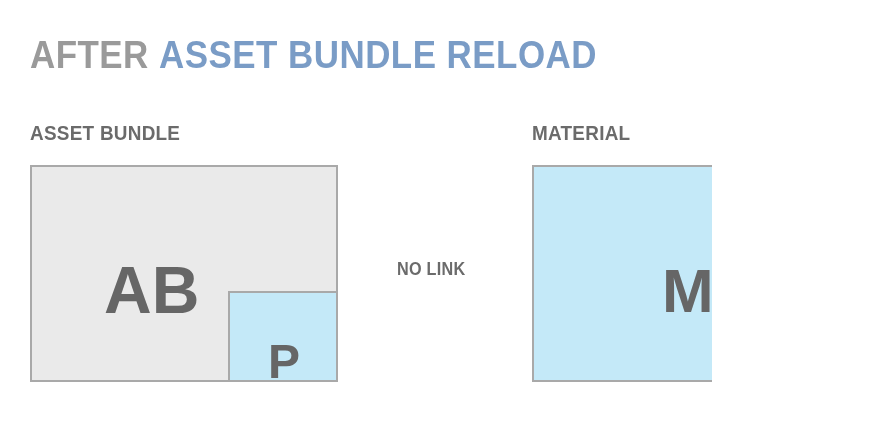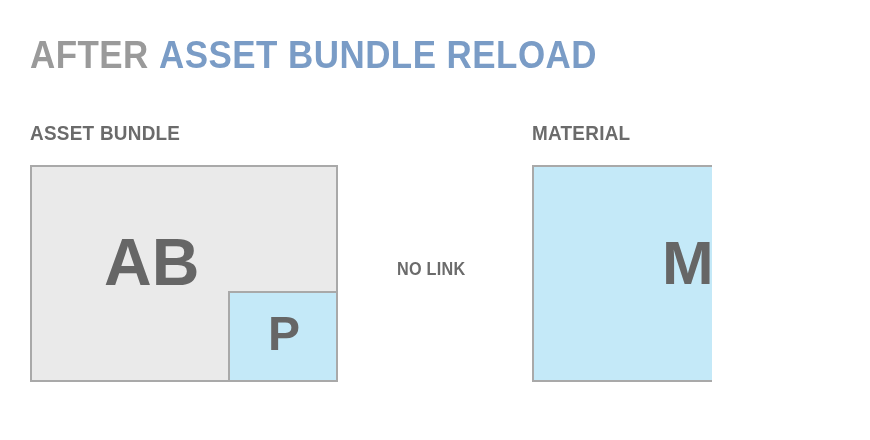--- a/index.html
+++ b/index.html
@@ -78,20 +78,21 @@
     height: 217px;
     background: #c4e9f8;
   }
 
   .box-letter {
     position: absolute;
     font-weight: bold;
     color: #666666;
     line-height: 1;
     white-space: nowrap;
+    margin-top: 28px;
   }
   .letter-ab {
     left: 104px;
     top: 229px;
     font-size: 66px;
   }
   .letter-p {
     left: 268px;
     top: 310px;
     font-size: 48px;

